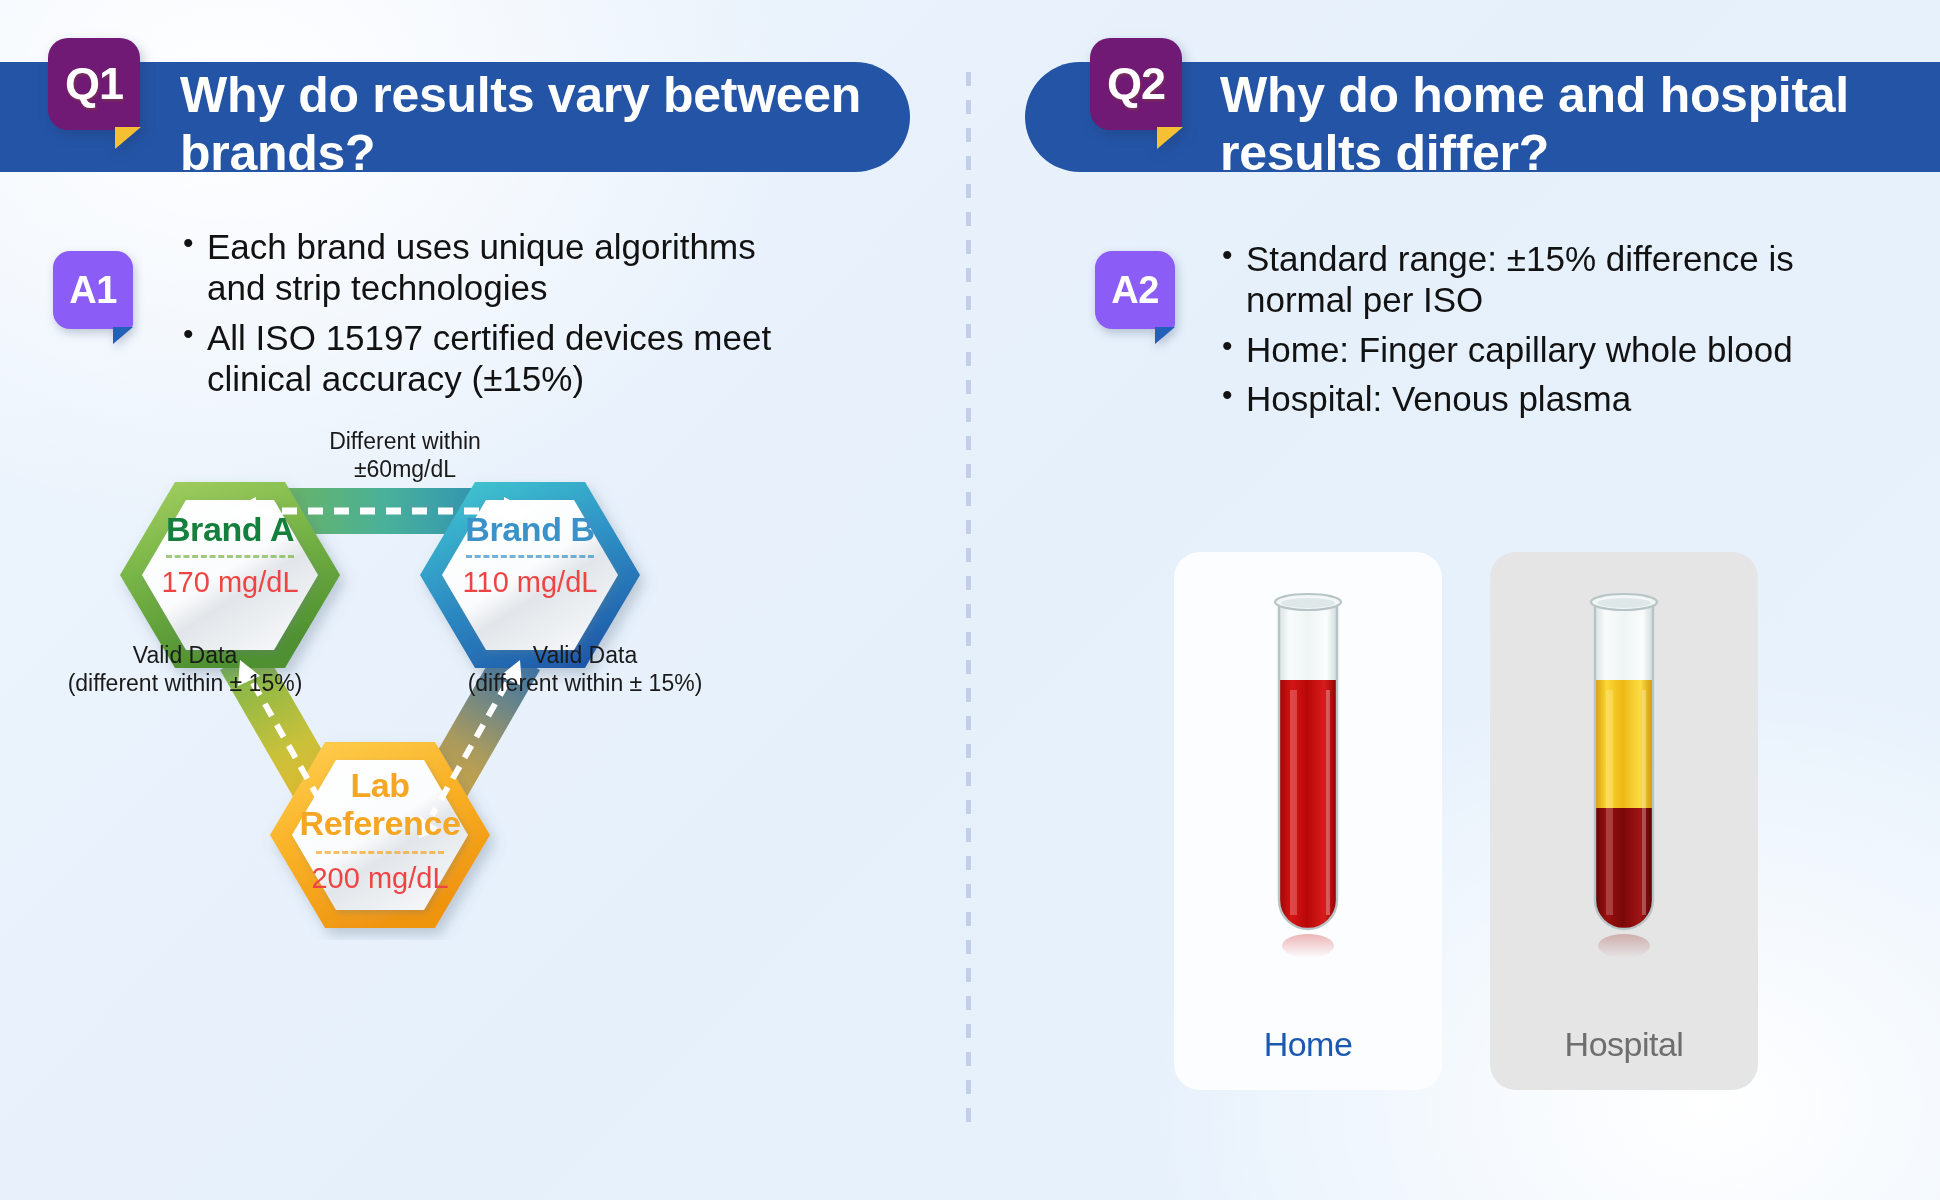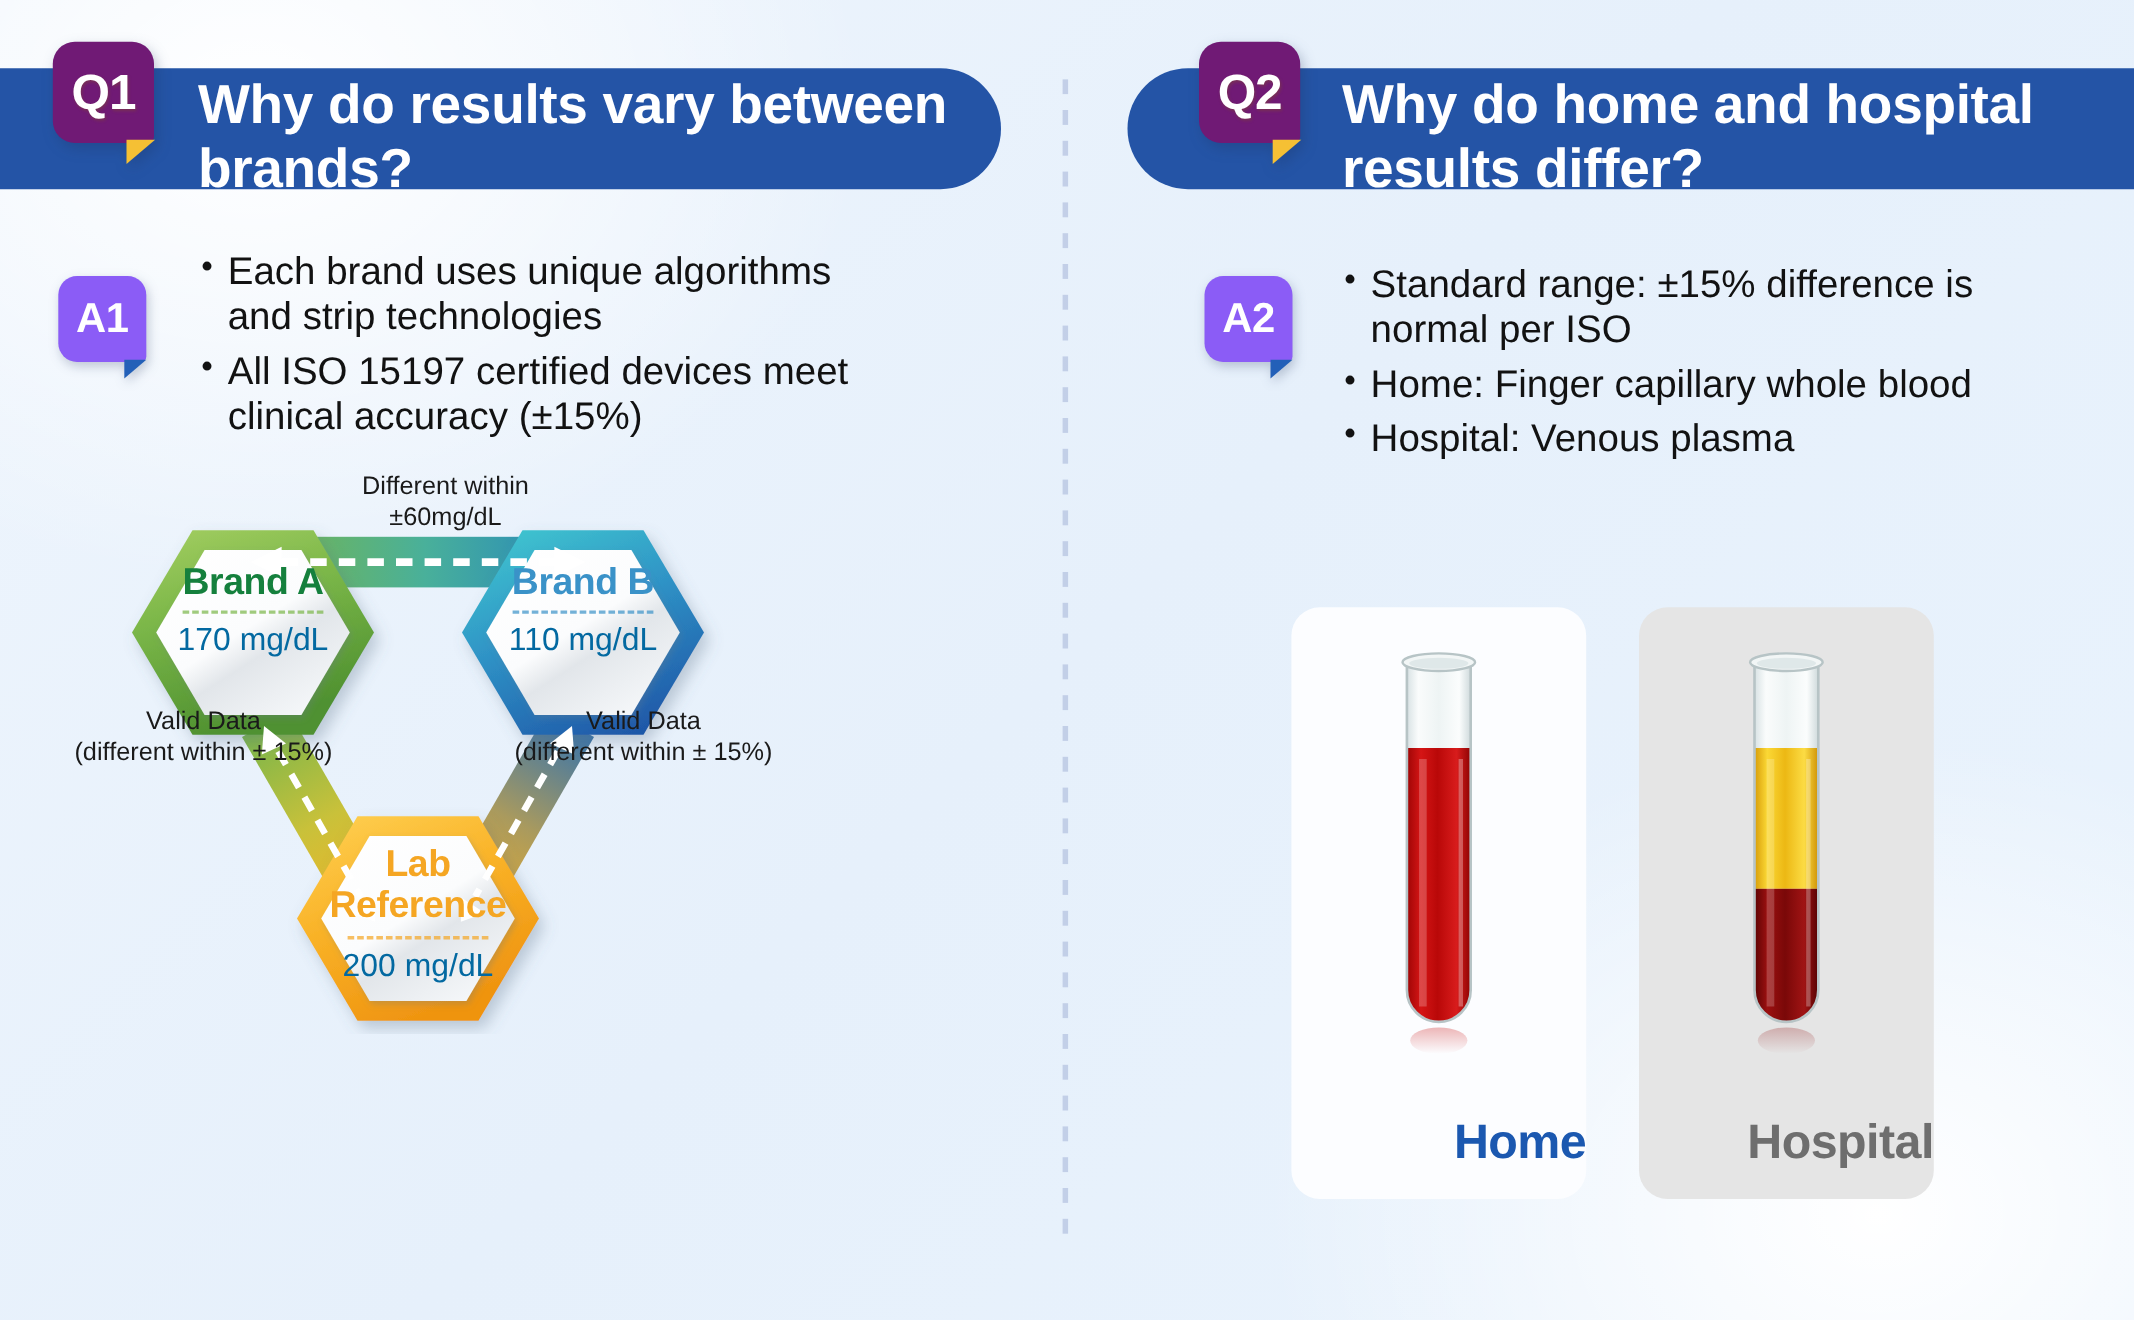--- a/index.html
+++ b/index.html
@@ -95,40 +95,40 @@
     content: "\2022"; position: absolute; left: 0; top: -1px; font-size: 30px;
   }
 
   
   #hexwrap { position: absolute; left: 60px; top: 470px; width: 640px; height: 470px; }
   #hexsvg { position: absolute; left: 0; top: 0; }
 
   .hexlabel { position: absolute; text-align: center; pointer-events: none; }
   .hexname { font-size: 34px; font-weight: bold; letter-spacing: -0.4px; line-height: 1; }
   .hexrule { height: 0; border-top: 3px dashed; margin: 9px auto 0; width: 128px; opacity: .7; }
-  .hexval { font-size: 29px; color: #0369a1; margin-top: 9px; line-height: 1.05; }
+  .hexval { font-size: 29px; color: #ef4444; margin-top: 9px; line-height: 1.05; }
 
   #lab-label .hexname { line-height: 1.12; }
 
   .conn-note {
     position: absolute; text-align: center; color: #1a1a1a;
     font-size: 23px; line-height: 1.2; white-space: pre-line;
   }
 
   
   .tubecard {
     position: absolute; top: 552px; width: 268px; height: 538px;
     border-radius: 26px;
   }
   #card-home { left: 1174px; background: #fcfdff; }
   #card-hosp { left: 1490px; background: #e5e5e5; }
 
   .tubelabel {
     position: absolute; bottom: 26px; left: 0; width: 100%;
-    text-align: right; font-size: 44px; font-weight: bold; letter-spacing: -0.5px;
+    text-align: center; font-size: 34px; font-weight: normal; letter-spacing: -0.5px;
   }
   #label-home { color: #1b58b0; }
   #label-hosp { color: #6e6e6e; }
 </style>
 </head>
 <body>
 
 <div class="panel" id="panel-left">
 
   <div class="qbar" id="qbar-1">

